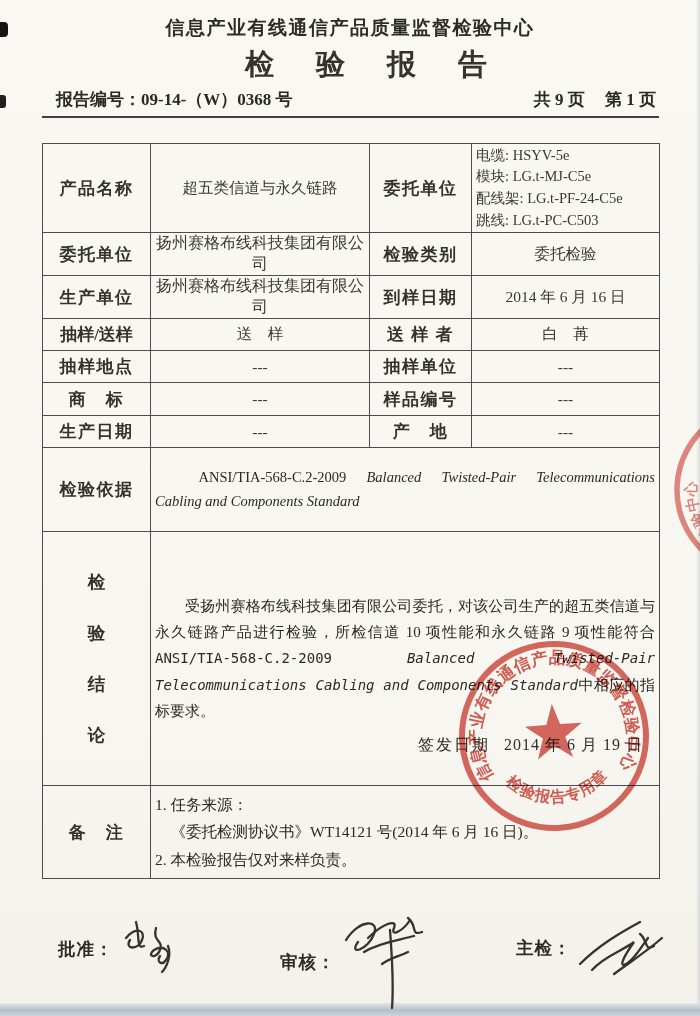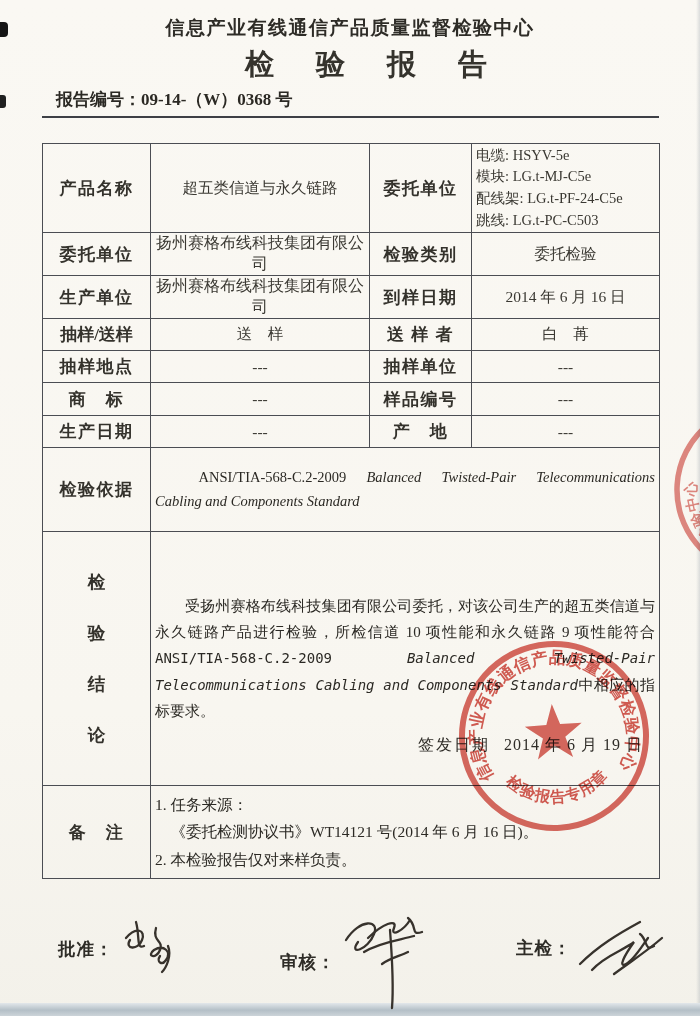--- a/index.html
+++ b/index.html
@@ -72,20 +72,24 @@
 <div class="mark-b"></div>
 <div class="scan-right"></div>
 <div class="scan-bottom"></div>
 
 <div class="org-name">信息产业有线通信产品质量监督检验中心</div>
 <div class="doc-title">检验报告</div>
 <div class="meta-row">
   <div>
     <span>报告编号：</span><span>09-14-（W）0368 号</span>
   </div>
+  <div class="meta-right">
+    <span>共 9 页</span>
+    <span>第 1 页</span>
+  </div>
 </div>
 <div class="head-rule"></div>
 
 <table class="info">
   <colgroup>
       <col style="width:108px">
       <col style="width:219px">
       <col style="width:102px">
       <col style="width:188px">
     </colgroup>

